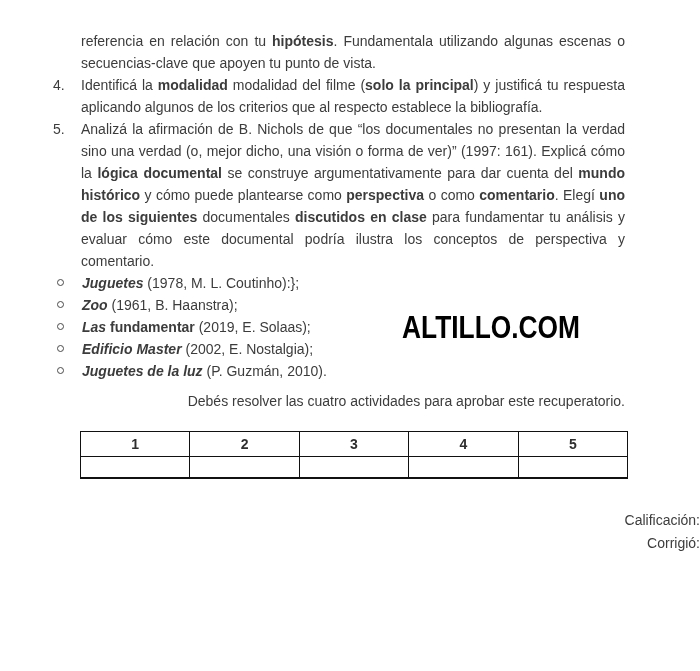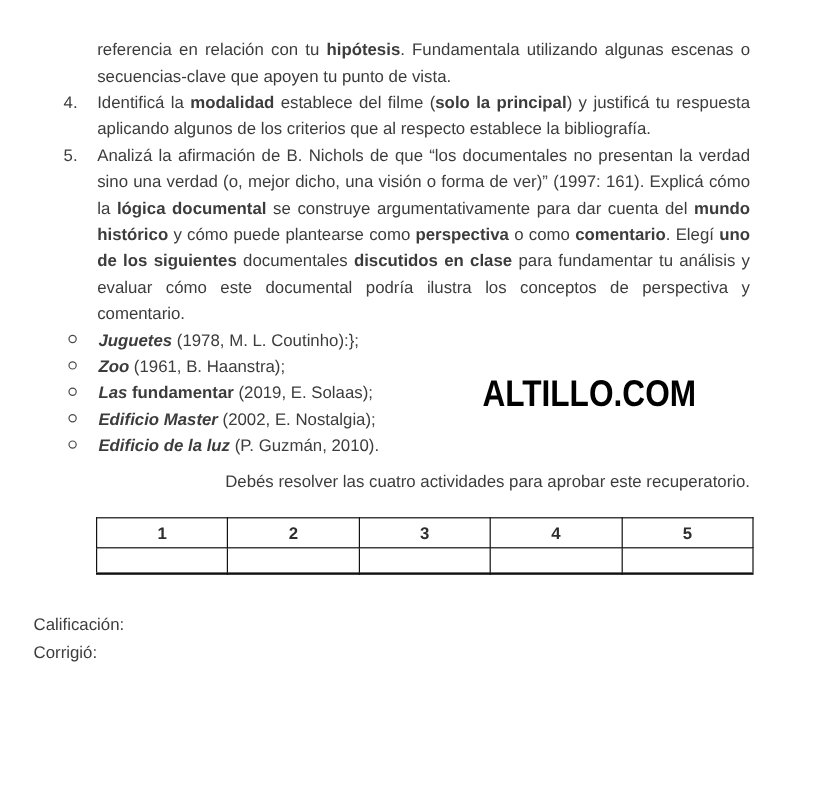--- a/index.html
+++ b/index.html
@@ -50,21 +50,21 @@
     border: 1px solid #111111;
     text-align: center;
     font-size: 14px;
     color: #2e2e2e;
     padding: 0;
   }
   table.grade th { height: 25px; font-weight: 700; }
   table.grade td { height: 21px; }
   table.grade { border-bottom: 2px solid #111111; }
 
-  .footer { margin: 30px 0 0 28px; line-height: 23px; }
+  .footer { margin: 30px 0 0 28px; line-height: 23px; text-align: right; }
 
   .watermark {
     position: absolute;
     left: 402px;
     top: 312px;
     font-size: 31px;
     font-weight: 800;
     color: #000000;
     letter-spacing: 0px;
     transform: scaleX(0.85);
@@ -76,21 +76,21 @@
 </head>
 <body>
 
 <div class="page">
 
   <p class="cont-para"><span>referencia en relación con tu </span><span style="font-weight: 700;">hipótesis</span><span>. Fundamentala utilizando algunas escenas o secuencias-clave que apoyen tu punto de vista.</span></p>
 
   <ol class="numlist">
     <li class="num-item">
       <span class="num-col">4.</span>
-      <span class="num-body"><span>Identificá la </span><span style="font-weight: 700;">modalidad</span><span> establece del filme (</span><span style="font-weight: 700;">solo la principal</span><span>) y justificá tu respuesta aplicando algunos de los criterios que al respecto establece la bibliografía.</span></span>
+      <span class="num-body"><span>Identificá la </span><span style="font-weight: 700;">modalidad</span><span> modalidad del filme (</span><span style="font-weight: 700;">solo la principal</span><span>) y justificá tu respuesta aplicando algunos de los criterios que al respecto establece la bibliografía.</span></span>
     </li>
     <li class="num-item">
       <span class="num-col">5.</span>
       <span class="num-body"><span>Analizá la afirmación de B. Nichols de que “los documentales no presentan la verdad sino una verdad (o, mejor dicho, una visión o forma de ver)” (1997: 161). Explicá cómo la </span><span style="font-weight: 700;">lógica documental</span><span> se construye argumentativamente para dar cuenta del </span><span style="font-weight: 700;">mundo histórico</span><span> y cómo puede plantearse como </span><span style="font-weight: 700;">perspectiva</span><span> o como </span><span style="font-weight: 700;">comentario</span><span>. Elegí </span><span style="font-weight: 700;">uno de los siguientes</span><span> documentales </span><span style="font-weight: 700;">discutidos en clase</span><span> para fundamentar tu análisis y evaluar cómo este documental podría ilustra los conceptos de perspectiva y comentario.</span></span>
     </li>
   </ol>
 
   <ul class="filmlist">
     <li class="film-item">
       <span class="bullet-col">
@@ -113,21 +113,21 @@
     <li class="film-item">
       <span class="bullet-col">
           <span class="bullet-circle"></span>
         </span>
       <span class="film-body"><span style="font-weight: 700; font-style: italic;">Edificio Master</span><span> (2002, E. Nostalgia);</span></span>
     </li>
     <li class="film-item">
       <span class="bullet-col">
           <span class="bullet-circle"></span>
         </span>
-      <span class="film-body"><span style="font-weight: 700; font-style: italic;">Edificio de la luz</span><span> (P. Guzmán, 2010).</span></span>
+      <span class="film-body"><span style="font-weight: 700; font-style: italic;">Juguetes de la luz</span><span> (P. Guzmán, 2010).</span></span>
     </li>
   </ul>
 
   <p class="closing">Debés resolver las cuatro actividades para aprobar este recuperatorio.</p>
 
   <table class="grade">
     <tbody>
         <tr>
       <th>1</th>
       <th>2</th>

